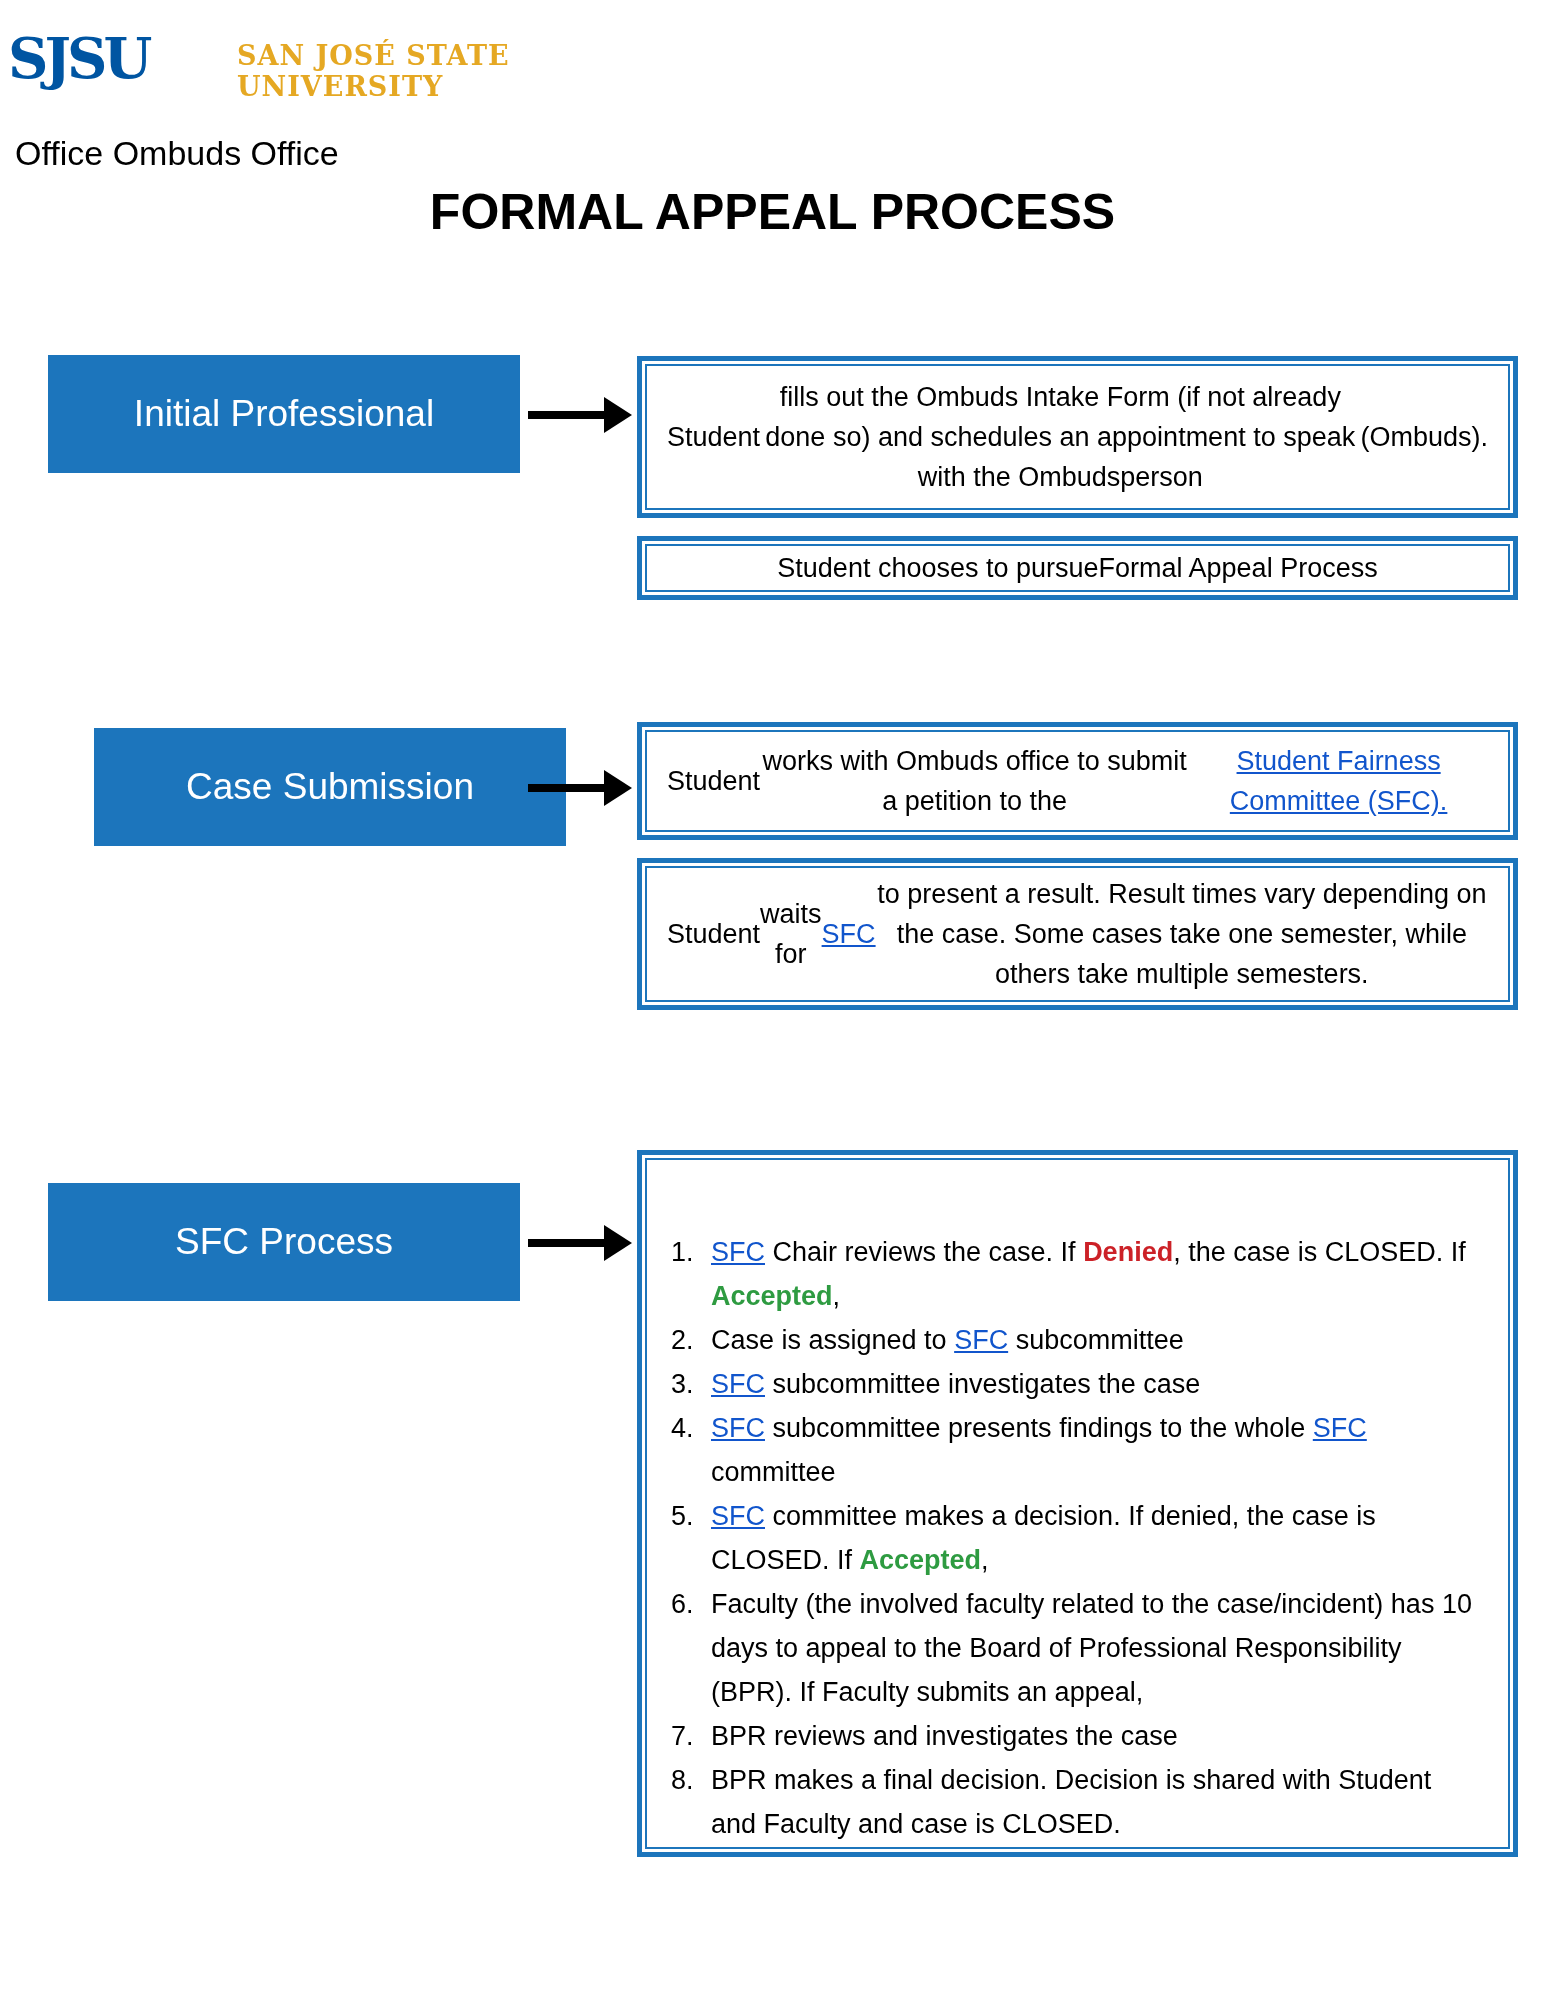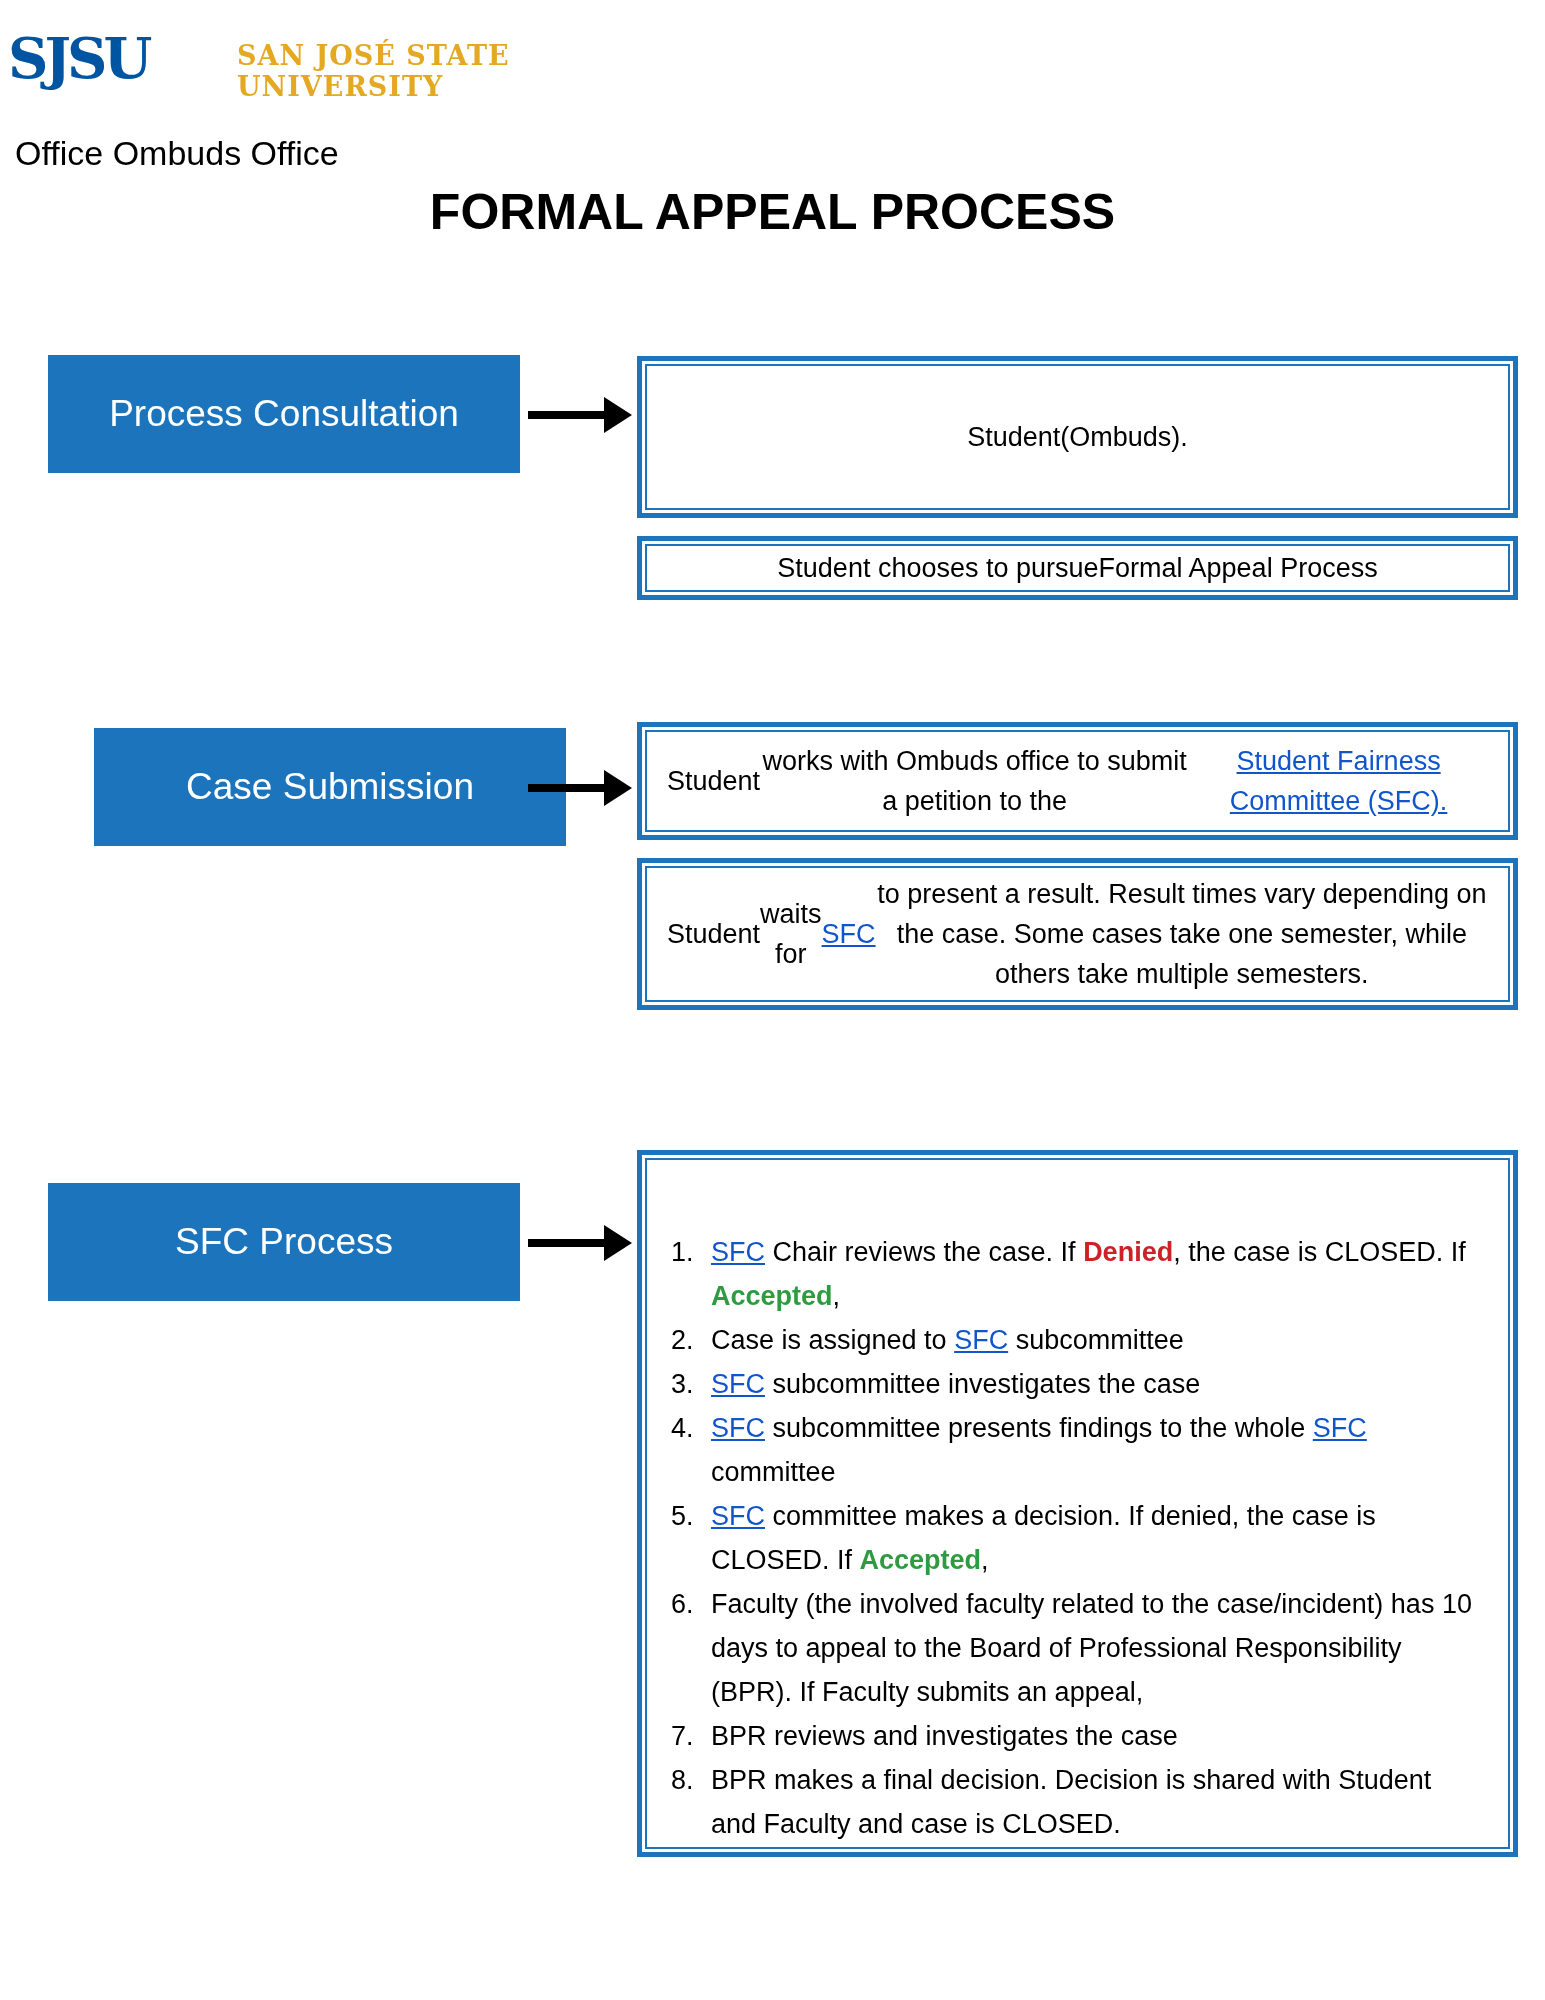--- a/index.html
+++ b/index.html
@@ -75,28 +75,29 @@
 
   <div class="sjsu-acronym">SJSU</div>
   <div class="sjsu-name">
     <span>SAN JOSÉ STATE</span>
     <span>UNIVERSITY</span>
   </div>
   <div class="office">Office Ombuds Office</div>
 
   <div class="title">FORMAL APPEAL PROCESS</div>
 
-  <div class="plabel" style="top:355px;">Process Consultation</div>
+  <div class="plabel" style="top:355px;">Initial Professional</div>
   <div class="arrow" style="top:397px;">
     <div class="arrow-bar"></div>
     <div class="arrow-head"></div>
   </div>
   <div class="tbox" style="top:356px;height:162px;">
     <div class="tbox-in">
         <span class="s-b">Student</span>
+        <span> fills out the Ombuds Intake Form (if not already done so) and schedules an appointment to speak with the Ombudsperson </span>
         <span class="s-b">(Ombuds).</span>
       </div>
   </div>
   <div class="tbox" style="top:536px;height:64px;">
     <div class="tbox-in">
         <span>Student chooses to pursue </span>
         <span class="s-b">Formal Appeal Process</span>
       </div>
   </div>
 

